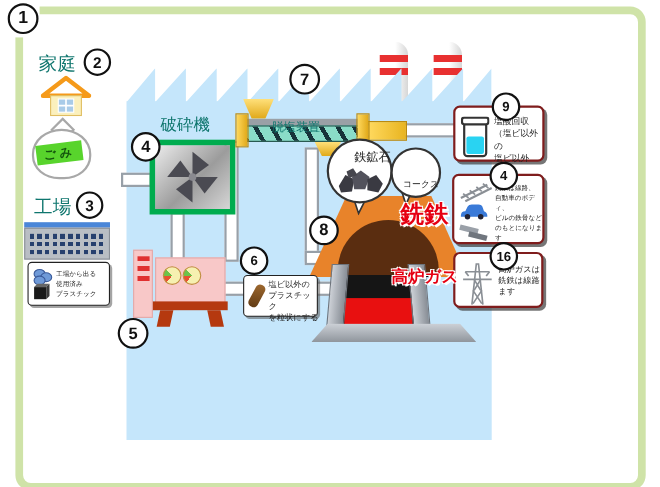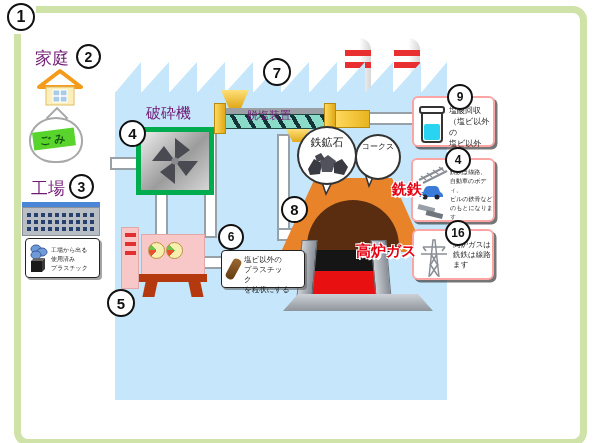--- a/index.html
+++ b/index.html
@@ -52,34 +52,34 @@
   #furnace-mouth{left:26px;top:22px;width:92px;height:120px;border-radius:46px 46px 0 0;
     background:linear-gradient(180deg,#5a2d10 0 42%,#151515 42%);}
   #furnace-body{left:311px;top:250px;width:66px;height:47px;background:#151515;z-index:3;}
   #furnace-melt{left:313px;top:271px;width:62px;height:26px;background:#e81010;z-index:3;}
   .leg{position:absolute;width:16px;height:58px;background:linear-gradient(90deg,#cdd1d7,#878d95);border:1px solid #6f757d;box-sizing:border-box;z-index:3;}
   #furnace-base{left:283px;top:294px;width:150px;height:17px;z-index:3;
     background:linear-gradient(180deg,#cdd1d7,#8f959c);clip-path:polygon(10% 0,90% 0,100% 100%,0 100%);}
   
   .bubble{position:absolute;background:#fff;border:2px solid #333;border-radius:50%;z-index:4;box-sizing:border-box;}
   .tailsvg{position:absolute;z-index:3;}
-  .bubbletxt{position:absolute;width:100%;text-align:center;color:#222;}
+  .bubbletxt{position:absolute;width:100%;text-align:right;color:#222;}
   .redlabel{position:absolute;color:#e60012;font-weight:bold;z-index:6;white-space:nowrap;
     text-shadow:1px 1px 0 #fff,-1px -1px 0 #fff,1px -1px 0 #fff,-1px 1px 0 #fff,2px 2px 0 #fff;}
   
   .notebox{position:absolute;background:#fff;border:1.5px solid #222;border-radius:4px;z-index:4;
     box-shadow:2px 2px 0 rgba(90,90,90,0.55);box-sizing:border-box;}
-  .infobox{position:absolute;background:#fff;border:2px solid #fca5a5;border-radius:6px;z-index:4;
+  .infobox{position:absolute;background:#fff;border:2px solid #7f1d1d;border-radius:6px;z-index:4;
     box-shadow:2.5px 2.5px 0 rgba(60,60,60,0.7);box-sizing:border-box;}
   .nl{display:block;}
   .tiny6{font-size:6px;line-height:9px;color:#222;}
   .tiny75{font-size:7.5px;line-height:10px;color:#222;}
   .tiny8{font-size:8px;line-height:11px;color:#222;}
   
-  .label-jp{position:absolute;color:#701a75;z-index:2;white-space:nowrap;}
+  .label-jp{position:absolute;color:#0f766e;z-index:2;white-space:nowrap;}
   #fac-icon{left:22px;top:202px;width:78px;height:34px;z-index:2;}
   .fac-roofline{position:absolute;left:0;top:0;width:78px;height:5px;background:#4a86d8;}
   .fac-body{position:absolute;left:0;top:5px;width:78px;height:29px;background:#b9bec4;border:1px solid #8a9098;box-sizing:border-box;}
   .fac-win{position:absolute;left:4px;top:4px;width:68px;height:19px;
     background-image:repeating-linear-gradient(0deg,transparent 0 4px,#b9bec4 4px 7px),
                      repeating-linear-gradient(90deg,#27406e 0 4px,transparent 4px 7px);}
   #bag{left:26px;top:108px;width:58px;height:56px;z-index:2;}
   #bag-knot{left:23px;top:2px;width:12px;height:12px;background:#fff;border:2px solid #a8a8a8;transform:rotate(45deg);}
   #bag-body{left:3px;top:9px;width:50px;height:42px;background:#fff;border:2px solid #a8a8a8;border-radius:50% 50% 46% 46%;}
   #bag-label{left:7px;top:22px;width:42px;height:18px;background:#58d42c;transform:rotate(-7deg);
@@ -184,21 +184,21 @@
   <div class="bench" style="left:139px;top:274px;width:68px;height:8px;"></div>
   <div class="bench" style="left:144px;top:282px;width:12px;height:15px;transform:skewX(-12deg);"></div>
   <div class="bench" style="left:190px;top:282px;width:12px;height:15px;transform:skewX(12deg);"></div>
   <div class="badge b27" style="left:107px;top:289px;width:28px;height:28px;">
       <span>5</span>
     </div>
 
   <div class="badge b2d" style="left:218px;top:224px;">
       <span>6</span>
     </div>
-  <div class="notebox" style="left:221px;top:250px;width:84px;height:38px;font-family:Liberation Mono, monospace;">
+  <div class="notebox" style="left:221px;top:250px;width:68px;height:38px;font-family:Liberation Mono, monospace;">
     <div class="abs" style="left:7px;top:7px;width:9px;height:22px;border-radius:4px;background:linear-gradient(160deg,#a06a30,#5f3a14);transform:rotate(28deg);"></div>
     <div class="abs tiny75" style="left:22px;top:4px;width:46px;">
       <span class="nl">塩ビ以外の</span>
       <span class="nl">プラスチック</span>
       <span class="nl">を粒状にする</span>
     </div>
   </div>
 
   <div class="badge b27" style="left:263px;top:58px;width:28px;height:28px;">
       <span>7</span>
@@ -233,24 +233,24 @@
       <polygon points="14,10 22,4 30,10 26,21 16,21" fill="#52525c"></polygon>
       <polygon points="28,12 36,8 42,16 38,24 28,22" fill="#3a3a42"></polygon>
       <polygon points="9,5 15,2 19,8 11,11" fill="#46464e"></polygon>
     </svg>
   </div>
 
   <svg class="tailsvg" style="left:362px;top:170px;" width="16" height="18">
     <polygon points="2,0 14,0 7,16" fill="#fff" stroke="#333" stroke-width="1.5"></polygon>
   </svg>
   <div class="bubble" style="left:355px;top:134px;width:46px;height:46px;">
-    <div class="bubbletxt" style="top:5px;font-size:8px;">コークス</div>
-  </div>
-
-  <div class="redlabel" style="left:392px;top:180px;font-size:15px;">銑鉄</div>
+    <div class="bubbletxt" style="top:26px;font-size:8px;">コークス</div>
+  </div>
+
+  <div class="redlabel" style="left:364px;top:180px;font-size:22px;">銑鉄</div>
   <div class="redlabel" style="left:356px;top:242px;font-size:15px;">高炉ガス</div>
 
   <div class="infobox" style="left:412px;top:96px;width:83px;height:51px;">
     <svg class="abs" style="left:5px;top:8px;" width="26" height="38" viewBox="0 0 26 38">
       <rect x="3" y="5" width="20" height="31" rx="3" fill="#fff" stroke="#333" stroke-width="2"></rect>
       <rect x="5" y="18" width="16" height="16" rx="2" fill="#29d3f2"></rect>
       <rect x="1" y="1" width="24" height="6" rx="2" fill="#fff" stroke="#333" stroke-width="2"></rect>
     </svg>
     <div class="abs tiny8" style="left:35px;top:7px;width:46px;">
       <span class="nl">塩酸回収</span>

